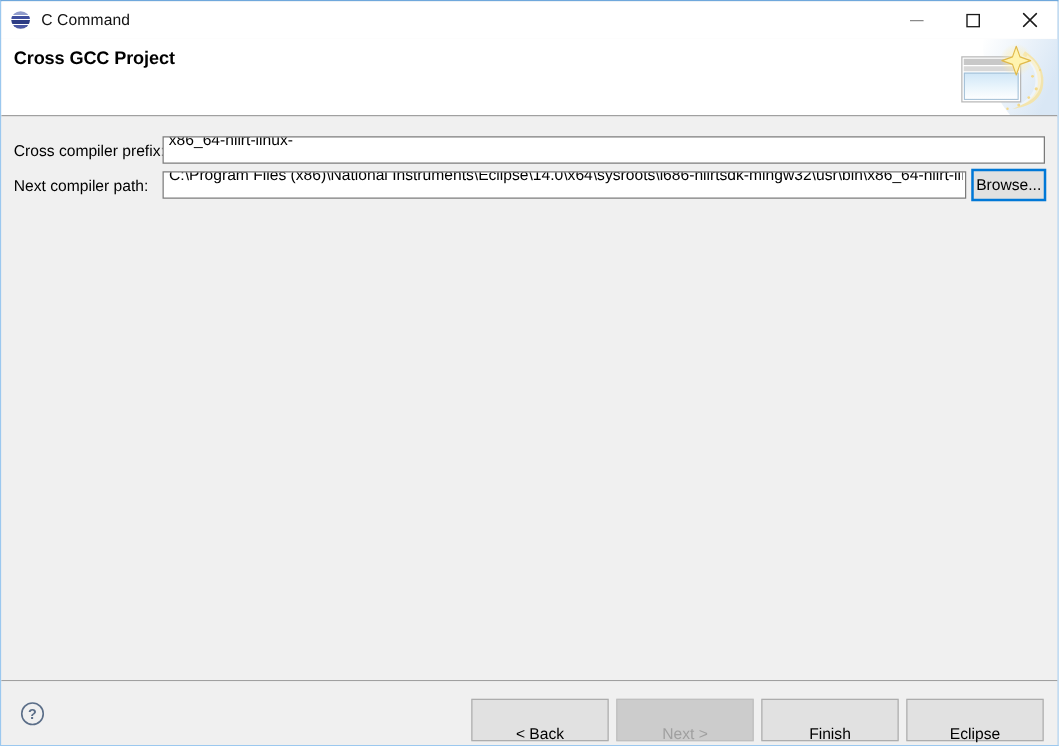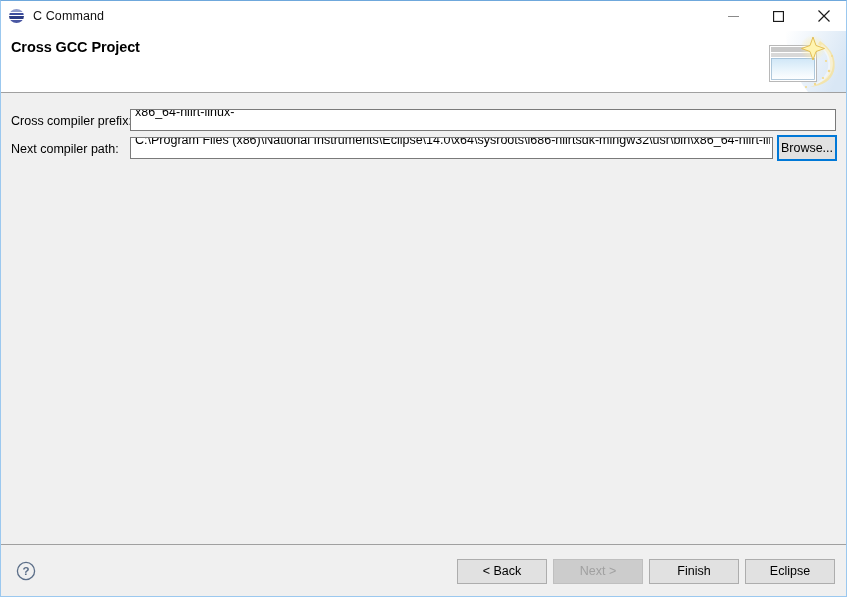--- a/index.html
+++ b/index.html
@@ -207,29 +207,29 @@
     padding: 0;
   }
   .btn-bar {
     position: absolute;
     right: 11px;
     top: 14px;
     display: flex;
     gap: 6px;
   }
   .dlg-btn {
-    width: 90px;
+    width: 110px;
     height: 25px;
     box-sizing: border-box;
     background: #e1e1e1;
     border: 1px solid #adadad;
     font-family: "Liberation Sans", sans-serif;
     font-size: 12.5px;
     color: #000000;
-    padding: 0;
+    padding: 16px;
     line-height: 23px;
     text-align: center;
   }
   .dlg-btn.disabled {
     color: #a0a0a0;
     background: #cccccc;
     border-color: #bfbfbf;
   }
 </style>
 </head>

